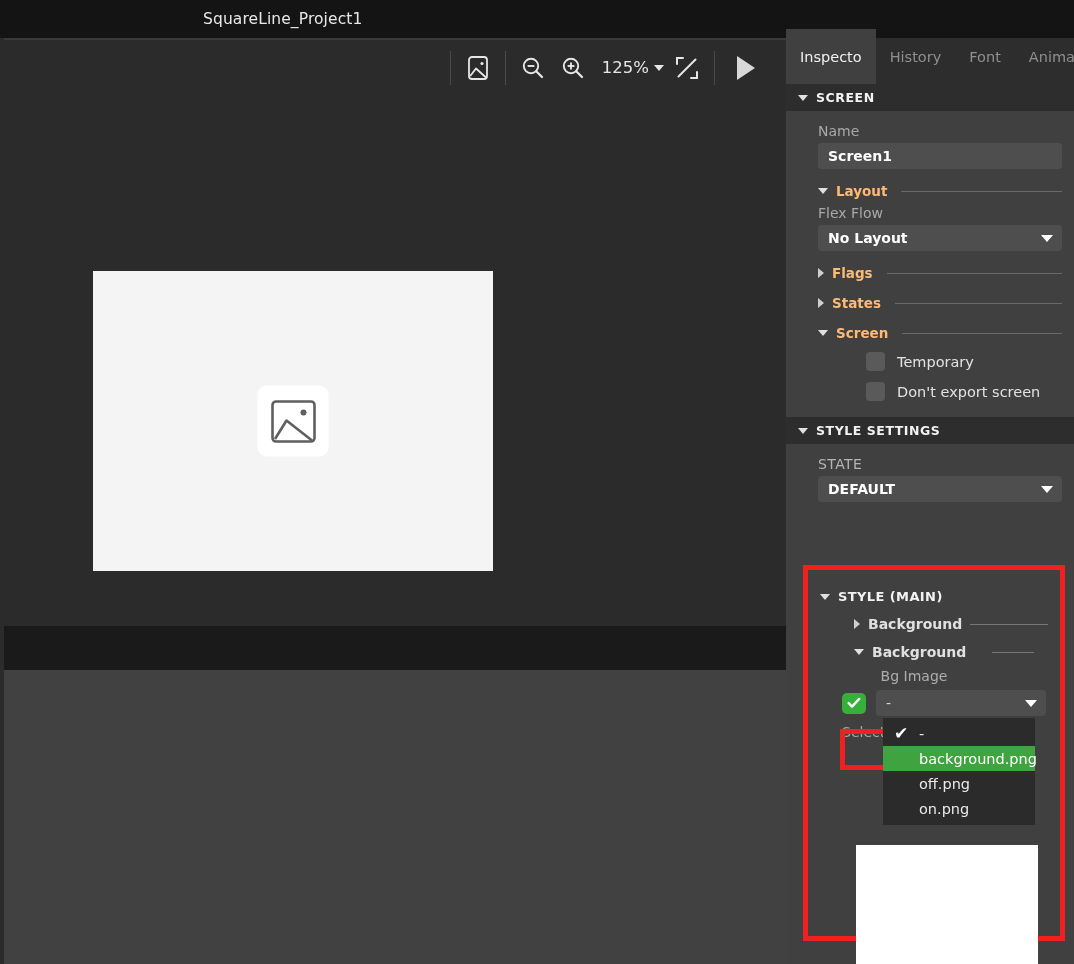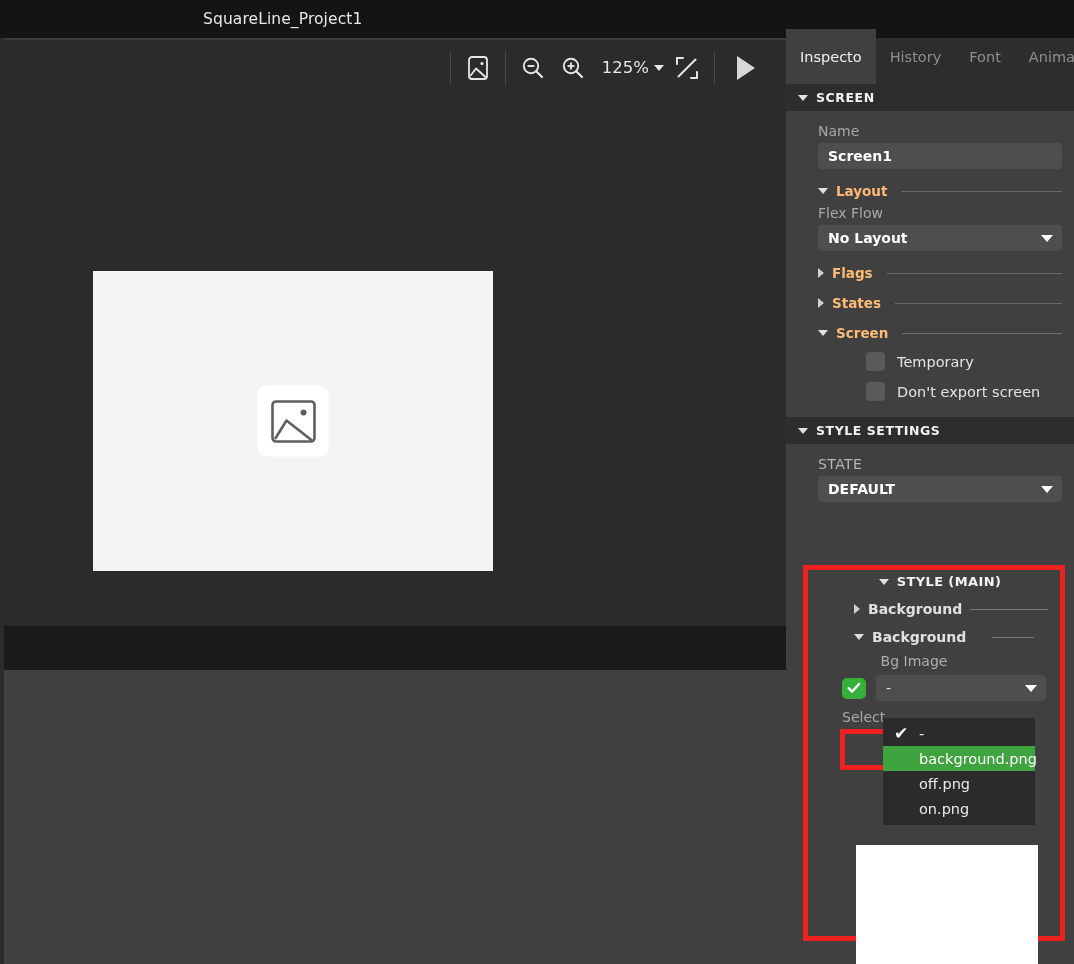--- a/index.html
+++ b/index.html
@@ -130,21 +130,21 @@
   .cb-box { width: 19px; height: 19px; background: #5a5a5a; border-radius: 4px; cursor: pointer; }
   .cb-label { color: #e2e2e2; font-size: 14.5px; }
 
   .state-label { color: #b5b5b5; font-size: 14px; margin: 12px 0 4px 20px; letter-spacing: .4px; }
 
   
   .style-main-box {
     position: absolute; left: 17px; top: 527px; width: 262px; height: 376px;
     border: 5px solid #ef2020; background: #404040;
   }
-  .sm-head { display: flex; align-items: center; gap: 8px; padding: 4px 0 0 12px; justify-content: center; }
+  .sm-head { display: flex; align-items: center; gap: 8px; padding: 19px 0 0 12px; }
   .sm-head .sm-label { color: #f2f2f2; font-size: 13px; font-weight: bold; letter-spacing: .4px; }
 
   .bg-row { display: flex; align-items: center; gap: 8px; margin: 12px 0 0 46px; }
   .bg-row .bg-label { color: #e0e0e0; font-size: 14px; font-weight: bold; }
   .bg-rule { height: 1px; background: #777; }
 
   .bgimage-label { color: #adadad; font-size: 14px; text-align: center; margin-top: 8px; padding-right: 40px; }
 
   .bgimg-row { display: flex; align-items: center; gap: 10px; margin: 6px 0 0 34px; }
   .chk-green {

